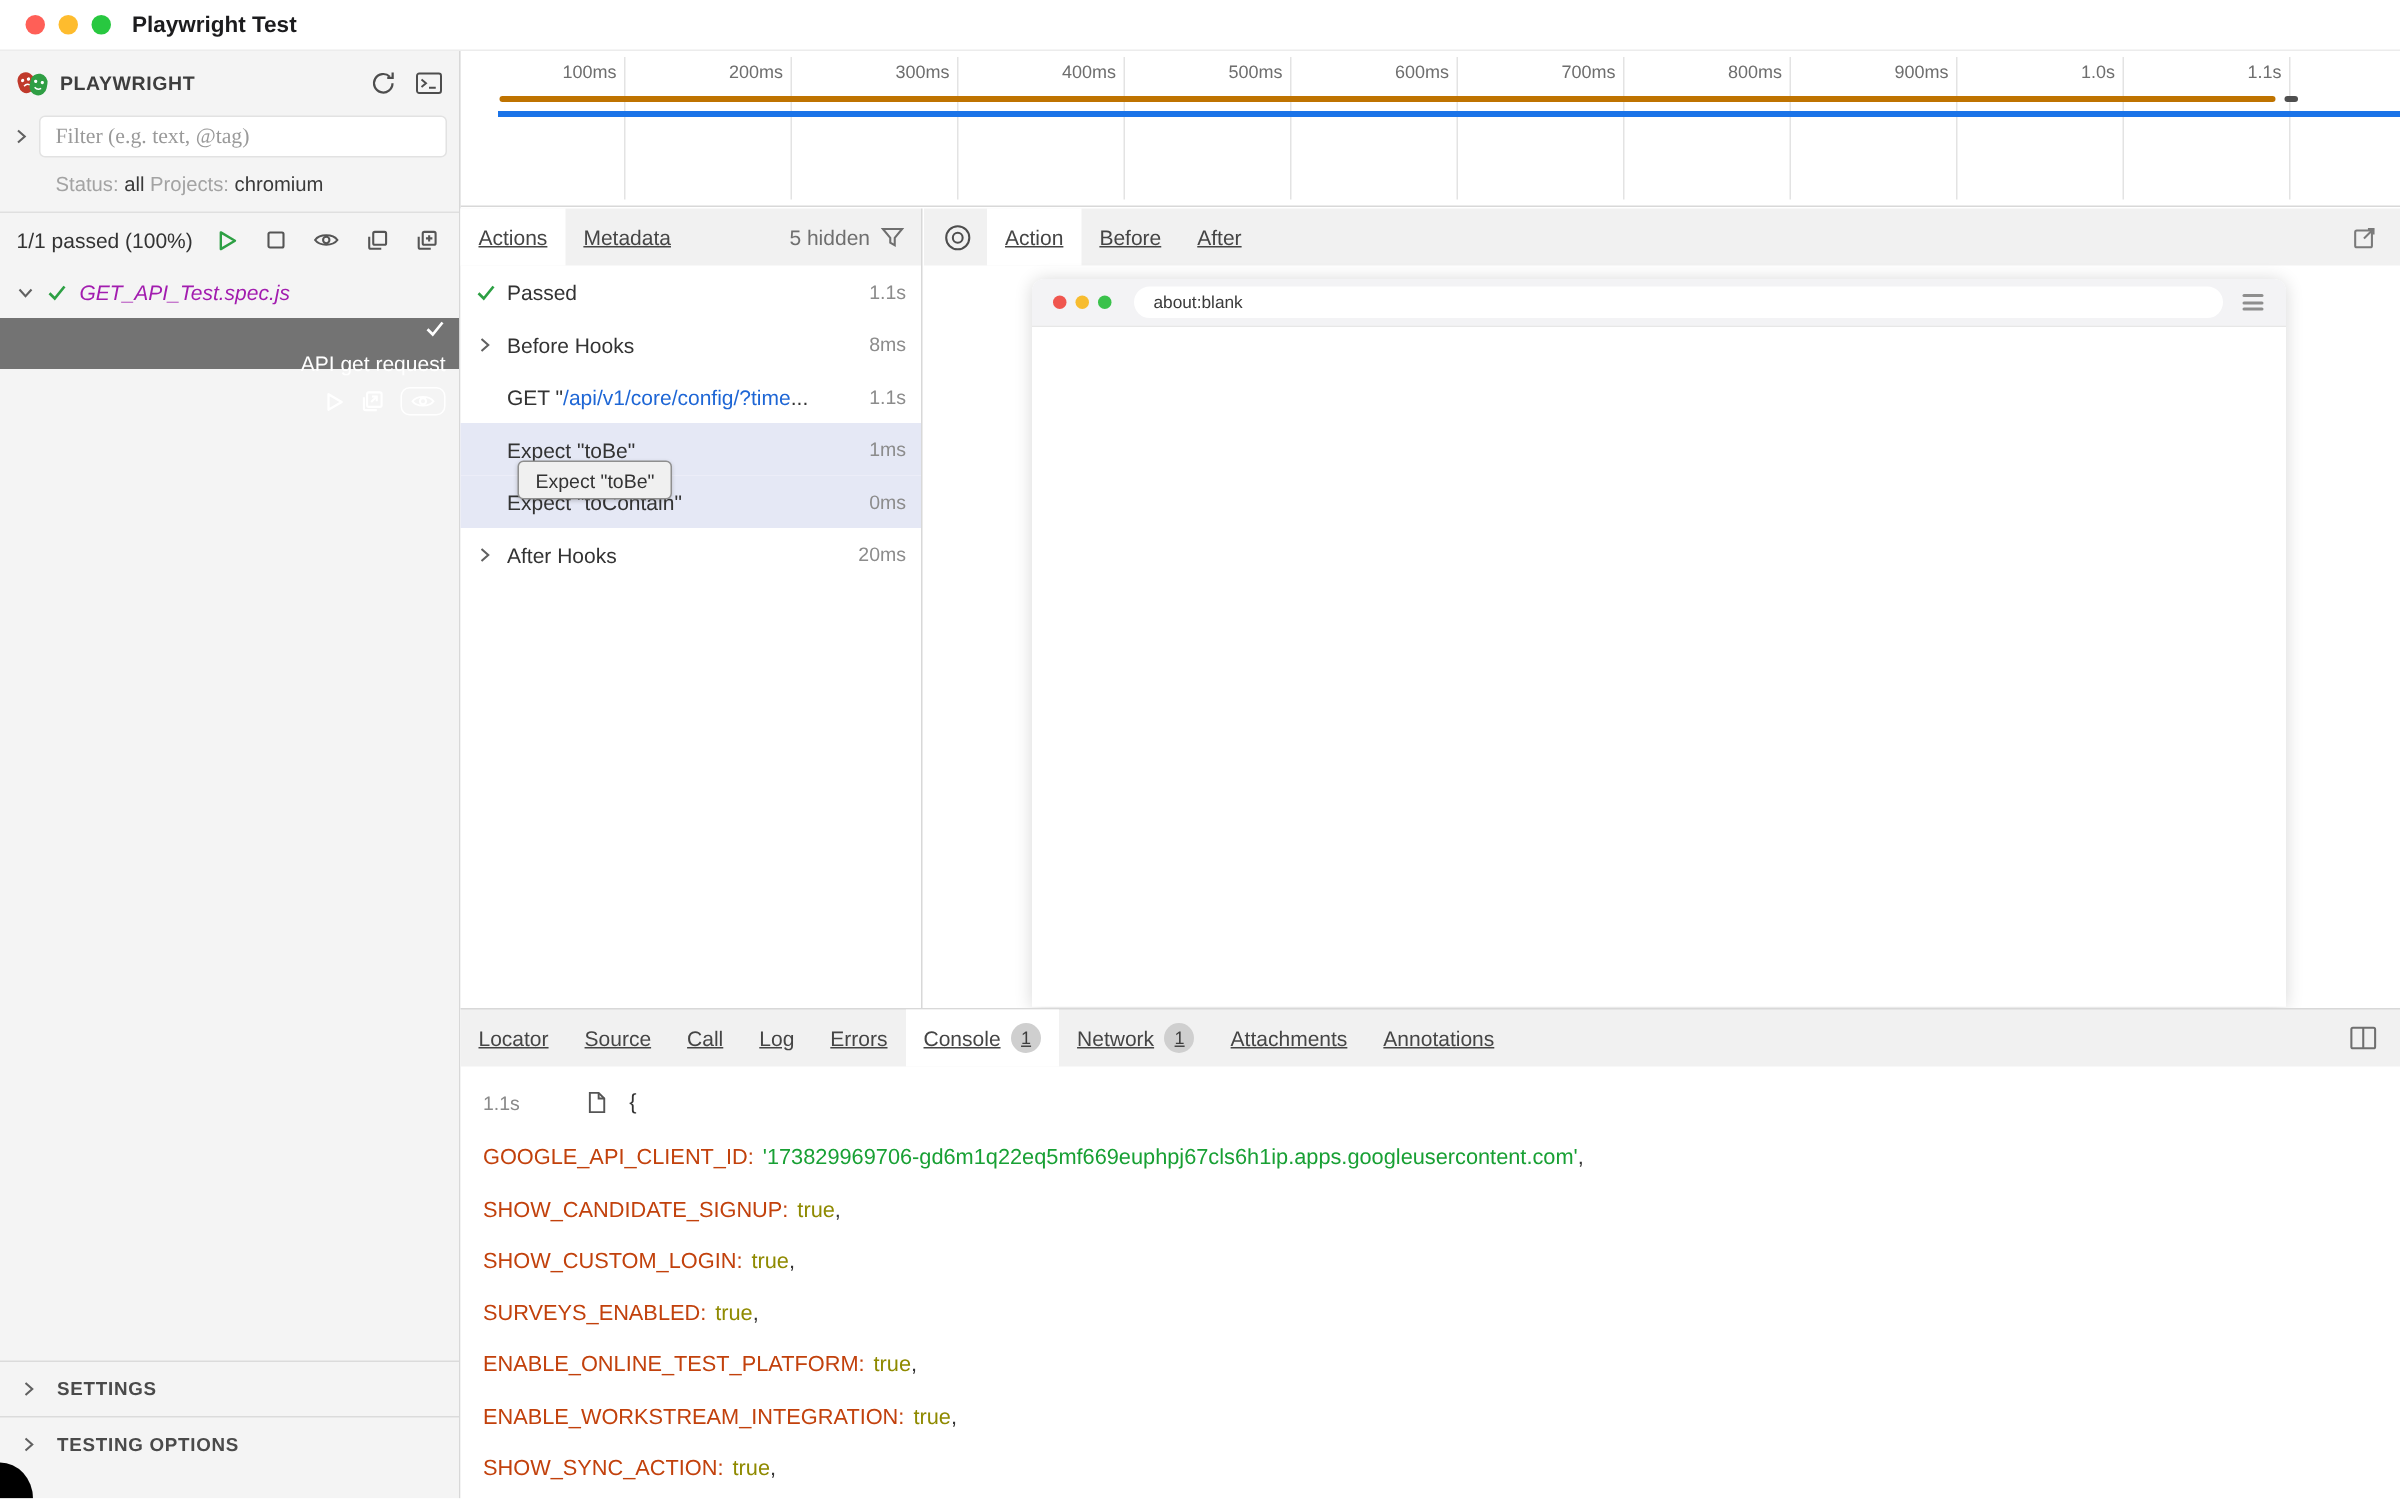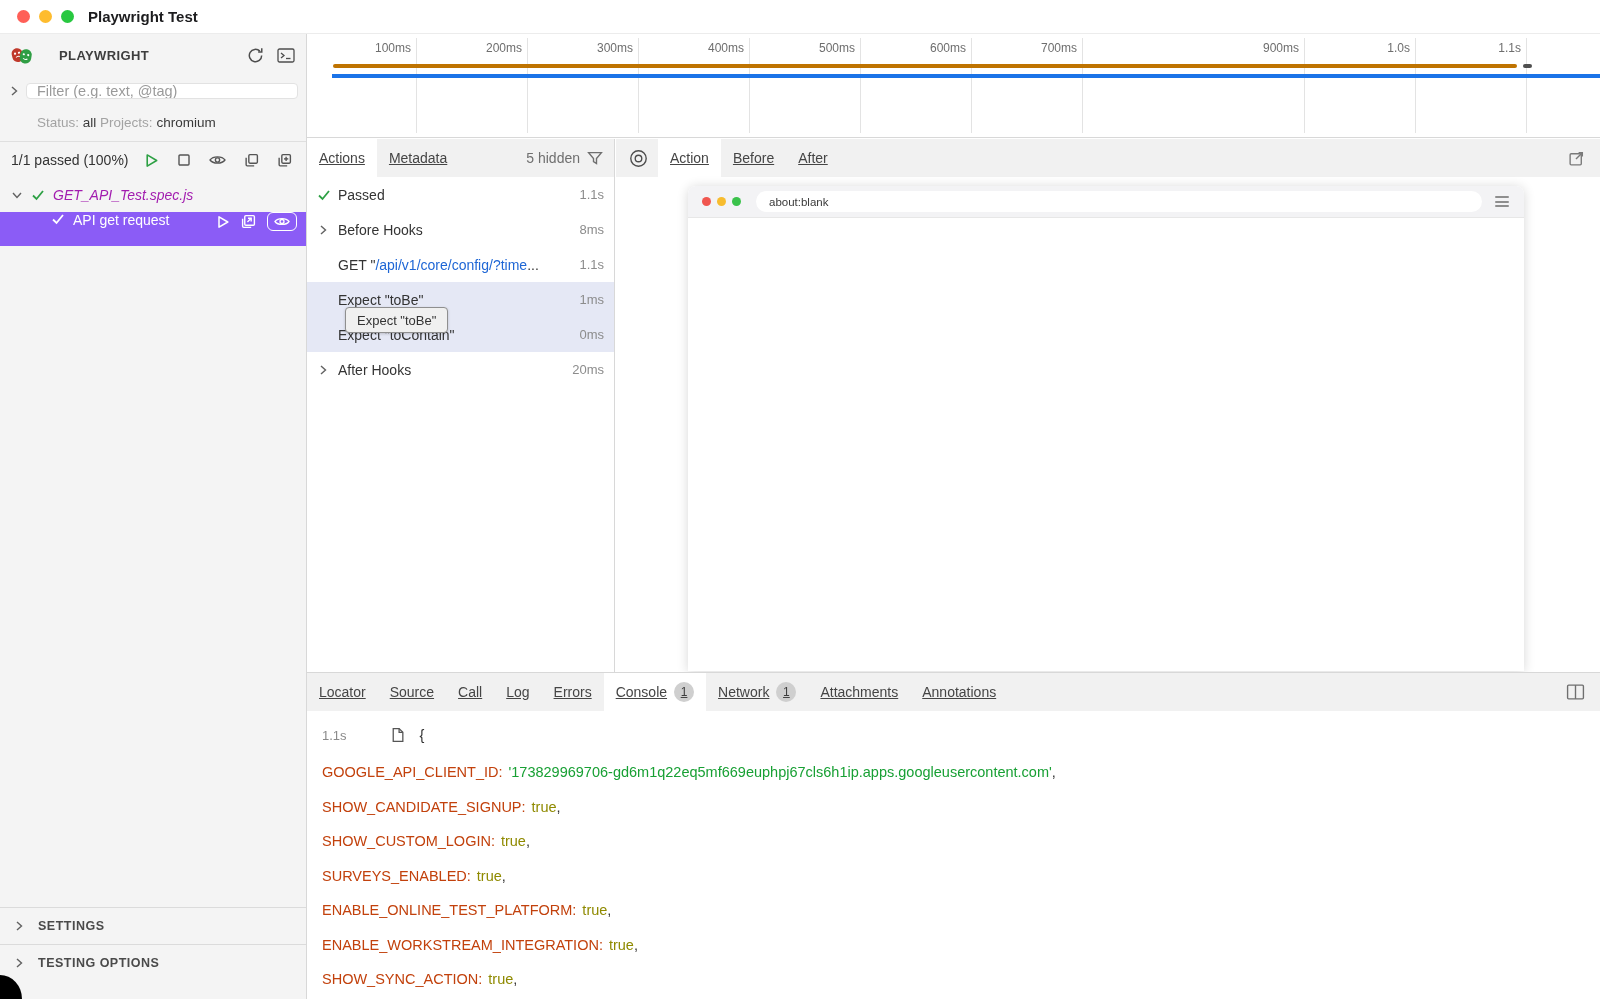--- a/index.html
+++ b/index.html
@@ -12,36 +12,36 @@
              border-bottom:1px solid #ececec; display:flex; align-items:center; }
   .dots{ display:flex; gap:9px; margin-left:17px; }
   .dot{ width:13px; height:13px; border-radius:50%; }
   .dot.red{ background:#ff5f57; } .dot.yellow{ background:#febc2e; } .dot.green{ background:#28c840; }
   .win-title{ margin-left:14px; font-weight:bold; font-size:15px; color:#1c1c1e; }
 
   
   .sidebar{ position:absolute; left:0; top:34px; width:307px; bottom:0; background:#f4f4f4;
             border-right:1px solid #d8d8d8; }
   .sb-header{ height:42px; display:flex; align-items:center; padding:0 11px; }
-  .sb-title{ font-size:13px; font-weight:bold; color:#3e3e3e; letter-spacing:.4px; margin-left:26px; }
+  .sb-title{ font-size:13px; font-weight:bold; color:#3e3e3e; letter-spacing:.4px; margin-left:7px; }
   .sb-actions{ margin-left:auto; display:flex; gap:13px; align-items:center; color:#4d4d4d; }
   .icon-btn{ display:flex; align-items:center; cursor:pointer; }
   .filter-row{ display:flex; align-items:center; padding:0 8px; height:30px; gap:6px; }
-  .filter-input{ flex:1; height:16px; border:1px solid #e2e2e2; background:#fff; border-radius:4px;
-                 font-size:14.5px; padding:0 10px; color:#333; font-family:Liberation Sans, sans-serif; }
+  .filter-input{ flex:1; height:28px; border:1px solid #e2e2e2; background:#fff; border-radius:4px;
+                 font-size:14.5px; padding:0 10px; color:#333; font-family:Liberation Serif, serif; }
   .filter-input::placeholder{ color:#9a9a9a; }
   .status-row{ padding:9px 8px 11px 37px; font-size:13.5px; color:#3a3a3a; }
   .muted{ color:#a3a3a3; }
   .toolbar-row{ height:37px; border-top:1px solid #dfdfdf; display:flex; align-items:center;
                 padding:0 11px; font-size:14px; color:#333; }
   .tb-icons{ display:flex; gap:18px; margin-left:15px; align-items:center; }
   .spec-row{ height:34px; display:flex; align-items:center; padding:0 11px; font-size:14px;
              color:#a21caf; gap:8px;font-style:italic; }
-  .test-row{ height:34px; display:flex; align-items:flex-start; padding:0 9px 0 51px; font-size:14px;
-             color:#fff; background:#8b5cf6; gap:8px; }
+  .test-row{ height:34px; display:flex; align-items:flex-end; padding:0 9px 0 51px; font-size:14px;
+             color:#fff; background:#737373; gap:8px;flex-direction:column; }
   .test-actions{ margin-left:auto; display:flex; gap:11px; align-items:center; }
   .eye-box{ border:1.5px solid #fff; border-radius:6px; padding:2px 6px; display:flex; align-items:center; }
   .sections{ position:absolute; left:0; right:0; bottom:18px; }
   .section-row{ height:37px; border-top:1px solid #dbdbdb; display:flex; align-items:center;
                 padding:0 13px; gap:13px; font-size:12.5px; font-weight:bold; letter-spacing:.5px; color:#4a4a4a; }
   .screen-corner{ position:absolute; left:0; bottom:0; width:22px; height:24px; background:#000;
                   border-top-right-radius:100%; }
 
   
   .timeline{ position:absolute; left:307px; top:34px; right:0; height:104px; background:#fff;
@@ -124,20 +124,21 @@
   </div>
 
   <div class="timeline">
     <div class="tcol" style="left:-1px"><span>100ms</span></div>
     <div class="tcol" style="left:110px"><span>200ms</span></div>
     <div class="tcol" style="left:221px"><span>300ms</span></div>
     <div class="tcol" style="left:332px"><span>400ms</span></div>
     <div class="tcol" style="left:443px"><span>500ms</span></div>
     <div class="tcol" style="left:554px"><span>600ms</span></div>
     <div class="tcol" style="left:665px"><span>700ms</span></div>
+    <div class="tcol" style="left:776px"><span>800ms</span></div>
     <div class="tcol" style="left:887px"><span>900ms</span></div>
     <div class="tcol" style="left:998px"><span>1.0s</span></div>
     <div class="tcol" style="left:1109px"><span>1.1s</span></div>
     <div class="bar-orange"></div>
     <div class="bar-dash"></div>
     <div class="bar-blue"></div>
   </div>
 
   <div class="sidebar">
     <div class="sb-header">

